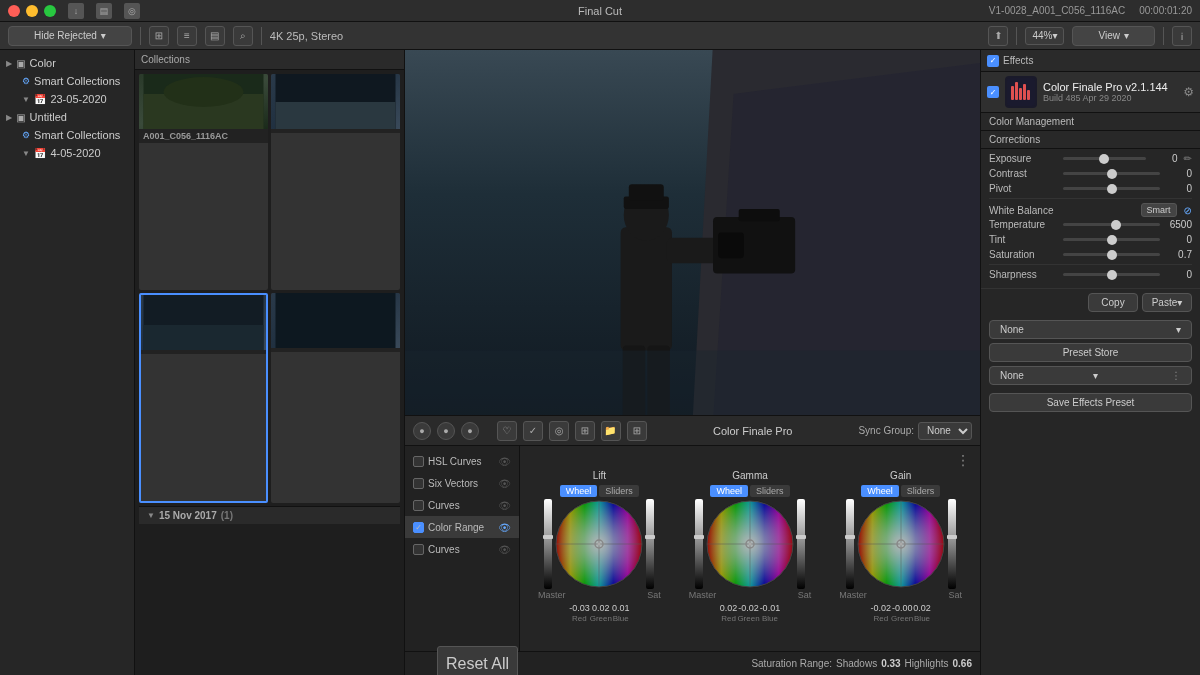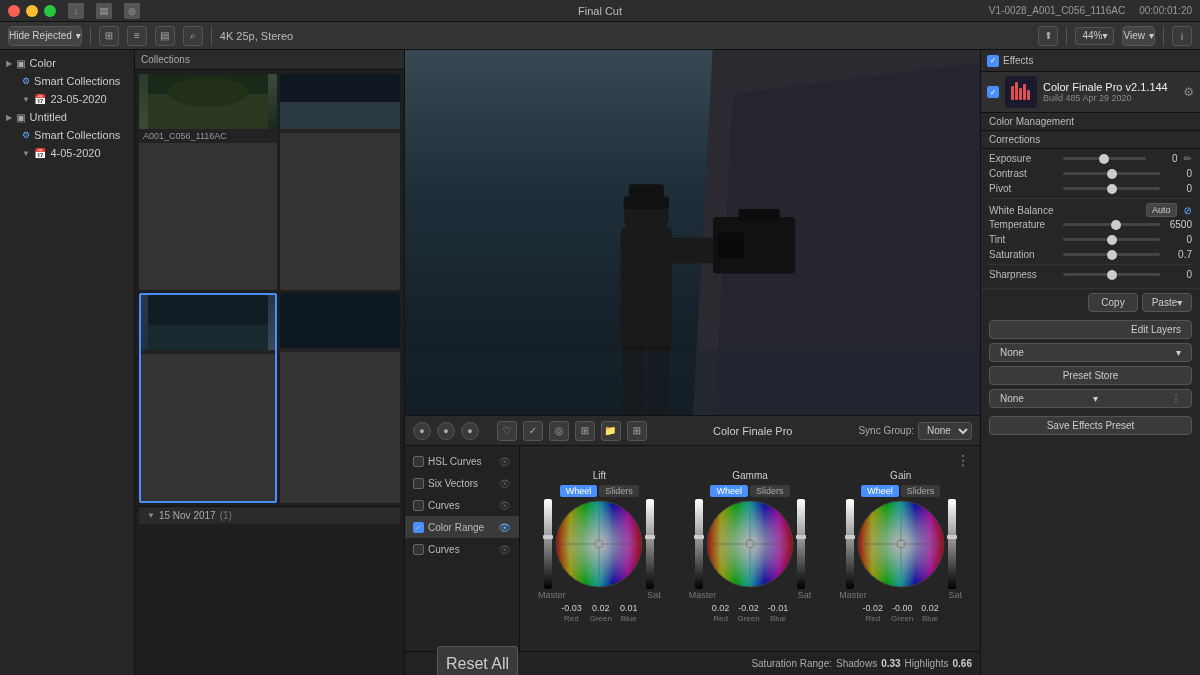--- a/index.html
+++ b/index.html
@@ -76,21 +76,21 @@
       padding: 0 8px;
       gap: 8px;
       border-bottom: 1px solid #111;
     }
     .toolbar-btn {
       background: #444;
       border: 1px solid #555;
       border-radius: 4px;
       color: #ccc;
       font-size: 10px;
-      padding: 2px 0;
+      padding: 2px 25px;
       cursor: pointer;
       height: 20px;
       display: flex;
       align-items: center;
       gap: 4px;
     }
     .toolbar-sep { width: 1px; height: 18px; background: #555; }
     .toolbar-icon-btn {
       width: 20px; height: 20px;
       background: #3a3a3a;
@@ -165,25 +165,26 @@
       background: #2a2a2a;
       border-bottom: 1px solid #111;
       display: flex;
       align-items: center;
       padding: 0 6px;
       font-size: 10px;
       color: #aaa;
     }
     .media-grid {
       display: grid;
-      grid-template-columns: 1fr;
+      grid-template-columns: 1fr 1fr;
       gap: 3px;
       padding: 4px;
       overflow-y: auto;
       flex: 1;
+      font-weight: bold;
     }
     .media-thumb {
       position: relative;
       background: #333;
       border-radius: 2px;
       overflow: hidden;
       cursor: pointer;
     }
     .media-thumb-wide {
       grid-column: span 2;
@@ -406,21 +407,20 @@
       height: 4px;
       background: #ccc;
       border-radius: 1px;
       position: absolute;
       left: -1px;
     }
     .wheel-values {
       font-size: 9px;
       color: #aaa;
       display: flex;
-      gap: 8px;
       margin-top: 3px;
     }
     .wheel-val { display: flex; flex-direction: column; align-items: center; gap: 1px; }
     .wheel-val-num { color: #ccc; font-size: 9px; }
     .wheel-val-label { color: #777; font-size: 8px; }
 
     .cp-bottom-bar {
       height: 24px;
       background: #222;
       border-top: 1px solid #111;
@@ -1075,21 +1075,21 @@
             <div class="rp-slider-thumb" style="left:50%"></div>
           </div>
           <span class="rp-value">0</span>
         </div>
 
         <div class="rp-divider"></div>
 
         <div class="rp-wb-row">
           <span class="rp-label">White Balance</span>
           <div style="flex:1"></div>
-          <button class="auto-btn">Auto</button>
+          <button class="auto-btn">Smart</button>
           <span style="color:#6af;font-size:10px;cursor:pointer;margin-left:3px">⊘</span>
         </div>
 
         <div class="rp-row">
           <span class="rp-label">Temperature</span>
           <div class="rp-slider-track">
             <div class="rp-slider-thumb" style="left:55%"></div>
           </div>
           <span class="rp-value">6500</span>
         </div>
@@ -1123,21 +1123,20 @@
 
       <div style="display:flex;padding:4px 8px;gap:4px;justify-content:flex-end;border-top:1px solid #333;">
         <button class="rp-action-btn" style="width:50px;justify-content:center;">Copy</button>
         <button class="rp-action-btn" style="width:50px;justify-content:center;">
           <span>Paste</span> 
             <span>▾</span>
         </button>
       </div>
 
       <div class="rp-bottom-buttons">
-        <button class="rp-action-btn" style="justify-content:flex-end;">Edit Layers</button>
         <div class="rp-action-btn">
           <span>None</span>
             <span>▾</span>
         </div>
         <button class="rp-action-btn" style="justify-content:center;">Preset Store</button>
         <div class="rp-action-btn">
           <span>None</span>
             <span>▾</span>
           <span style="margin-left:4px;color:#888;font-size:10px">⋮</span>
         </div>

